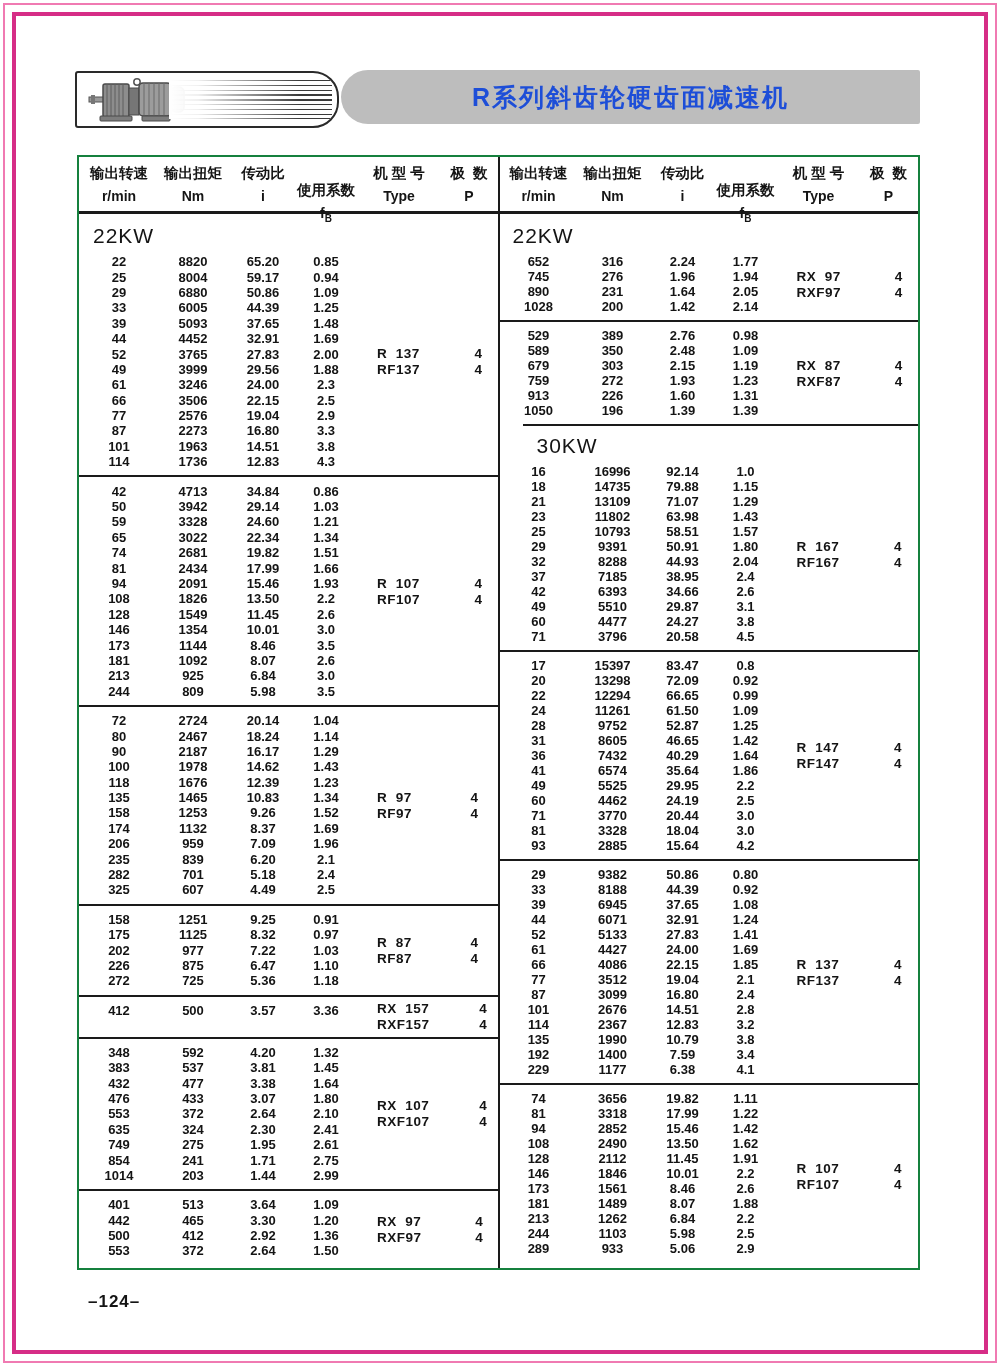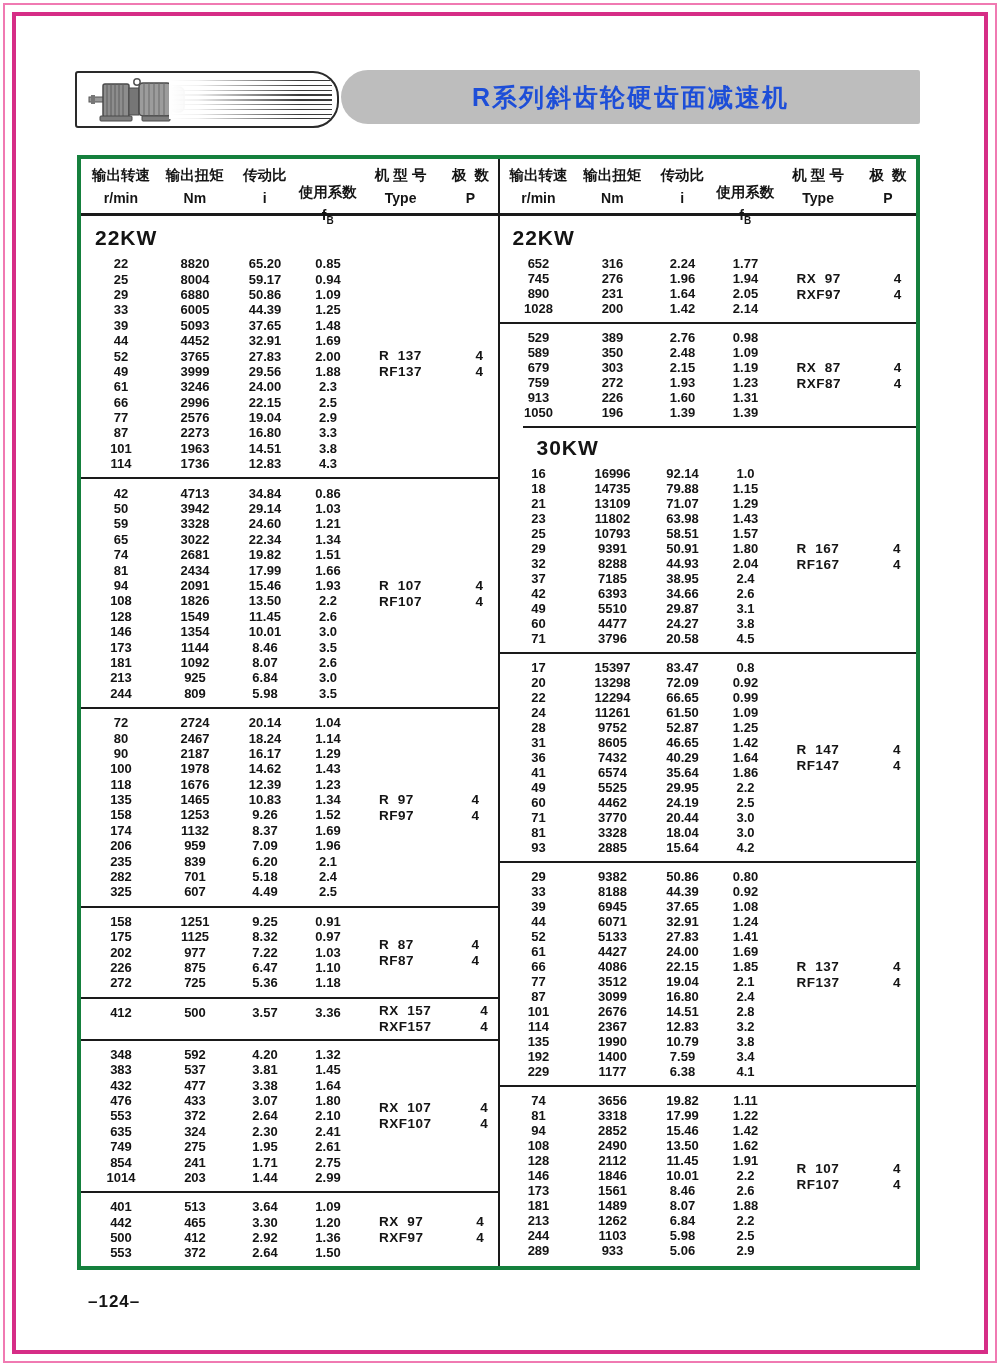--- a/index.html
+++ b/index.html
@@ -30,37 +30,37 @@
   .banner{
     position:absolute; left:341px; top:70px; width:579px; height:54px;
     background:#bdbdbd; border-radius:27px 2px 2px 27px;
     display:flex; align-items:center; justify-content:center;
   }
   .banner-title{font-size:25px; font-weight:700; letter-spacing:2px; color:#1d4ed8;}
 
   
   .spec-table{
     position:absolute; left:77px; top:155px; width:843px; height:1115px;
-    border:4px solid #15803d; display:flex; box-sizing:border-box; background:#fff;
+    border:2px solid #15803d; display:flex; box-sizing:border-box; background:#fff;
   }
   .divider{position:absolute; left:calc(50% - 1px); top:0; bottom:0; width:2px; background:#1a1a1a;}
   .tcol{width:50%; display:flex; flex-direction:column; box-sizing:border-box;}
   .thead{
     height:57px; border-bottom:3px solid #1a1a1a; display:flex; align-items:center;
     box-sizing:border-box; padding-left:4px; flex:none;
   }
   .th{display:flex; flex-direction:column; justify-content:center; text-align:center; font-weight:700;}
   .th .cn{font-size:14.5px; letter-spacing:0px; white-space:pre;}
   .th .un{font-size:14px; margin-top:5px;}
   .un sub{font-size:10px;}
   .w1{width:72px;} .w2{width:76px;} .w3{width:64px;} .w4{width:62px;margin-top:36px;} .w5{width:84px;} .w6{width:56px;}
   .tbody{flex:1; display:flex; flex-direction:column; overflow:hidden;}
   .power{
     height:34px; flex:none; display:flex; align-items:flex-end;
-    padding-left:14px; font-size:21px; font-weight:700; letter-spacing:1px; box-sizing:border-box;
+    padding-left:14px; font-size:21px; font-weight:400; letter-spacing:1px; box-sizing:border-box;
   }
   .tbody > .power:not(:first-child){border-top:2px solid #1a1a1a;margin-left:24px;}
   .block{position:relative; padding:6px 0; box-sizing:border-box; min-height:42px; flex:none;}
   .block + .block{border-top:2px solid #1a1a1a;}
   .tbody > .block:last-child{flex:1;}
   .row{display:flex; align-items:center; padding-left:4px; font-weight:700; font-size:13px;}
   .col-left .row{height:15.4px;}
   .col-right .row{height:15px;}
   .cc{text-align:center; white-space:pre;}
   .cc1{width:72px;} .cc2{width:76px;} .cc3{width:64px;} .cc4{width:62px;}
@@ -182,21 +182,21 @@
               <div class="cc cc4">1.88</div>
             </div>
             <div class="row">
               <div class="cc cc1">61</div>
               <div class="cc cc2">3246</div>
               <div class="cc cc3">24.00</div>
               <div class="cc cc4">2.3</div>
             </div>
             <div class="row">
               <div class="cc cc1">66</div>
-              <div class="cc cc2">2996</div>
+              <div class="cc cc2">3506</div>
               <div class="cc cc3">22.15</div>
               <div class="cc cc4">2.5</div>
             </div>
             <div class="row">
               <div class="cc cc1">77</div>
               <div class="cc cc2">2576</div>
               <div class="cc cc3">19.04</div>
               <div class="cc cc4">2.9</div>
             </div>
             <div class="row">

